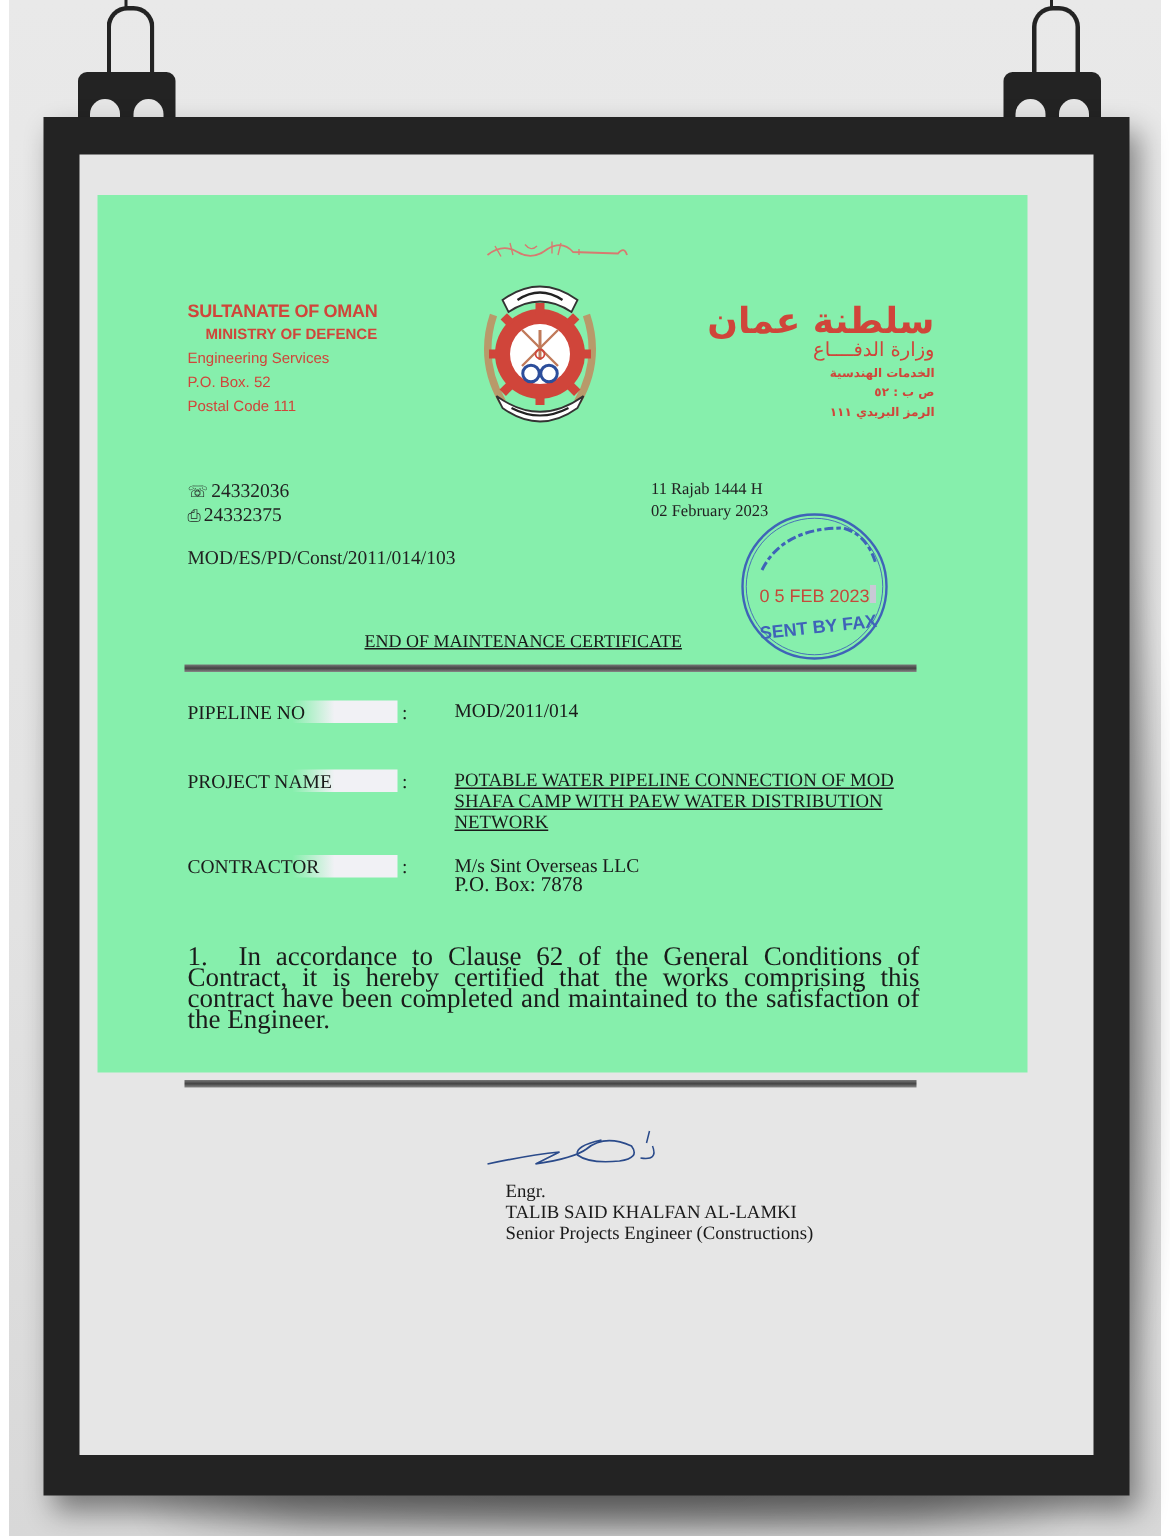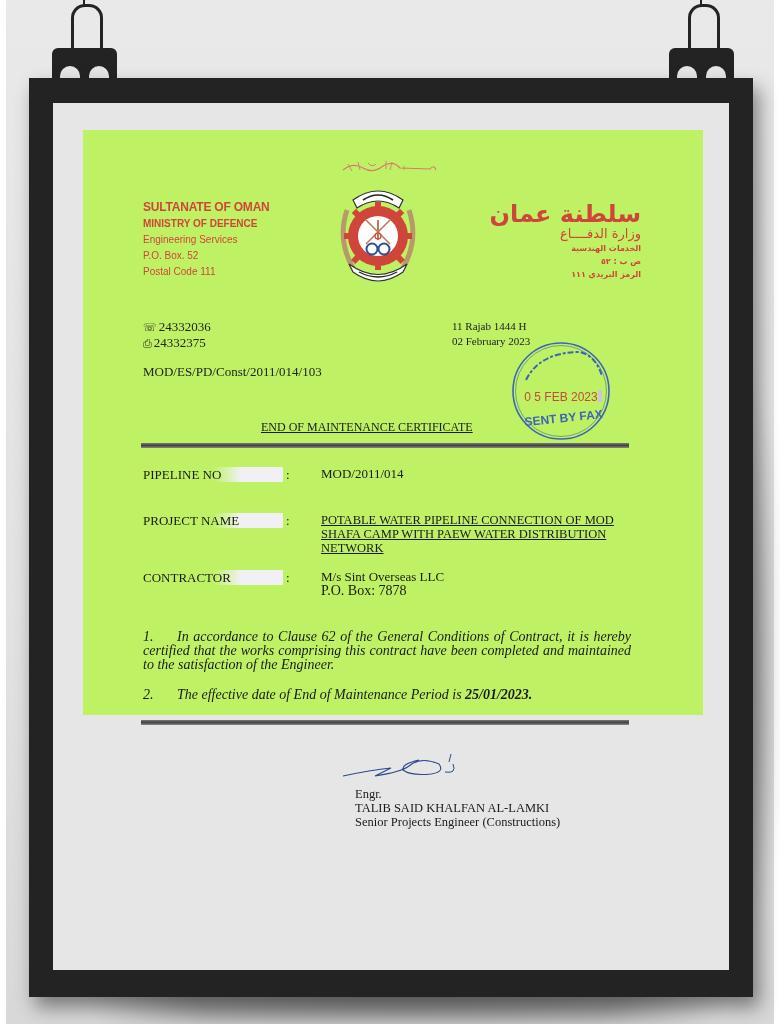--- a/index.html
+++ b/index.html
@@ -17,42 +17,42 @@
   }
   .frame {
     position:absolute; left:29px; top:78px; width:724px; height:919px;
     background:#232323; box-shadow: 6px 10px 18px rgba(0,0,0,0.45);
   }
   .mat {
     position:absolute; left:24px; top:25px; width:676px; height:867px;
     background:#e6e6e6;
   }
   .paper {
-    position:absolute; left:30px; top:27px; width:620px; height:585px;
-    background:#bef264;
+    position:absolute; left:12px; top:27px; width:620px; height:585px;
+    background:#86efac;
   }
   .hanger { position:absolute; top:0; width:70px; height:80px; }
   .hanger .loop {
     position:absolute; left:19px; top:4px; width:26px; height:46px;
     border:3px solid #232323; border-bottom:none; border-radius:14px 14px 0 0;
   }
   .hanger .pin { position:absolute; left:31px; top:0; width:2px; height:6px; background:#232323; }
   .hanger .block {
     position:absolute; left:0; top:48px; width:65px; height:30px; background:#232323; border-radius:6px 6px 0 0;
   }
   .hanger .hole {
     position:absolute; top:66px; width:20px; height:12px; background:#e6e6e6; border-radius:10px 10px 0 0;
   }
 
   
   .doc { position:absolute; left:0; top:0; width:620px; height:815px; color:#1a1a1a; }
   .basmala { position:absolute; left:255px; top:26px; width:100px; height:20px; }
   .en-head { position:absolute; left:60px; top:70px; font-family:"Liberation Sans","DejaVu Sans",sans-serif; color:#d0453a; }
   .en-head .l1 { font-weight:bold; font-size:12px; letter-spacing:-0.2px; margin-bottom:4px; }
-  .en-head .l2 { font-weight:bold; font-size:10px; margin-bottom:5px; }
+  .en-head .l2 { font-weight:bold; font-size:10px; margin-bottom:5px;margin-left:12px; }
   .en-head .l3 { font-size:10px; margin-bottom:5px; }
   .emblem { position:absolute; left:252px; top:40px; width:86px; height:115px; }
   .ar-head { position:absolute; right:62px; top:70px; text-align:right; color:#d0453a; font-family:"DejaVu Sans",sans-serif; direction:rtl; }
   .ar-head .a1 { font-size:24px; line-height:28px; font-weight:bold; letter-spacing:1px; }
   .ar-head .a2 { font-size:13px; font-weight:normal; margin-top:-2px; }
   .ar-head .a3 { font-size:8px; font-weight:bold; margin-top:3px; }
   .ar-head .a4 { font-size:8px; font-weight:bold; margin-top:4px; }
   .ar-head .a5 { font-size:8px; font-weight:bold; margin-top:4px; }
 
   .contact { position:absolute; left:60px; top:189px; font-size:13px; line-height:15px; color:#222; }
@@ -72,21 +72,21 @@
   .field .lbl-shade { position:absolute; left:70px; top:0; width:70px; height:15px; background:linear-gradient(90deg,rgba(240,240,245,0) 0%, #f1f1f5 40%, #f1f1f5 100%); }
   .field .colon { position:absolute; left:143px; top:0; }
   .field .val { position:absolute; left:178px; top:0; width:310px; line-height:14px; }
   .f1 { top:337px; }
   .f2 { top:383px; }
   .f3 { top:440px; }
   .f2 .val { text-decoration:underline; font-size:12.5px; }
   .f3 .val .l { font-size:14px; }
   .f3 .val .fax { margin-left:34px; }
 
-  .para { position:absolute; left:60px; width:488px; font-size:14px; line-height:14px; color:#1a1a1a; text-align:justify;font-style:italic; }
+  .para { position:absolute; left:60px; width:488px; font-size:18px; line-height:14px; color:#1a1a1a; text-align:justify; }
   .p1 { top:500px; }
   .p2 { top:558px; }
   .para .num { display:inline-block; width:34px; }
   .para b { font-weight:bold; }
 
   .sig { position:absolute; left:258px; top:620px; width:120px; height:40px; }
   .signer { position:absolute; left:272px; top:657px; font-size:12.5px; line-height:14px; color:#1a1a1a; }
 </style>
 </head>
 <body>
@@ -218,23 +218,20 @@
           <div class="colon">:</div>
           <div class="val">
             <div class="l" style="font-size:13px;">M/s Sint Overseas LLC</div>
             <div class="l">P.O. Box: 7878</div>
           </div>
         </div>
 
         <div class="para p1">
           <span class="num">1.</span><span>In accordance to Clause 62 of the General Conditions of Contract, it is hereby certified that the works comprising this contract have been completed and maintained to the satisfaction of the Engineer.</span>
         </div>
-        <div class="para p2">
-          <span class="num">2.</span><span>The effective date of End of Maintenance Period is </span><b>25/01/2023.</b>
-        </div>
 
         <div class="rule r2"></div>
 
         <svg class="sig" viewBox="0 0 120 40">
           <path d="M2 26 Q30 20 50 18 L34 26 Q60 22 68 16 Q80 6 98 14 Q104 22 90 24 Q70 26 62 20 Q60 14 78 10" stroke="#2a4a8a" stroke-width="1.1" fill="none"></path>
           <path d="M104 22 Q116 24 112 14 M108 12 L110 4" stroke="#2a4a8a" stroke-width="1" fill="none"></path>
         </svg>
         <div class="signer">
           <div>Engr.</div>
           <div>TALIB SAID KHALFAN AL-LAMKI</div>

